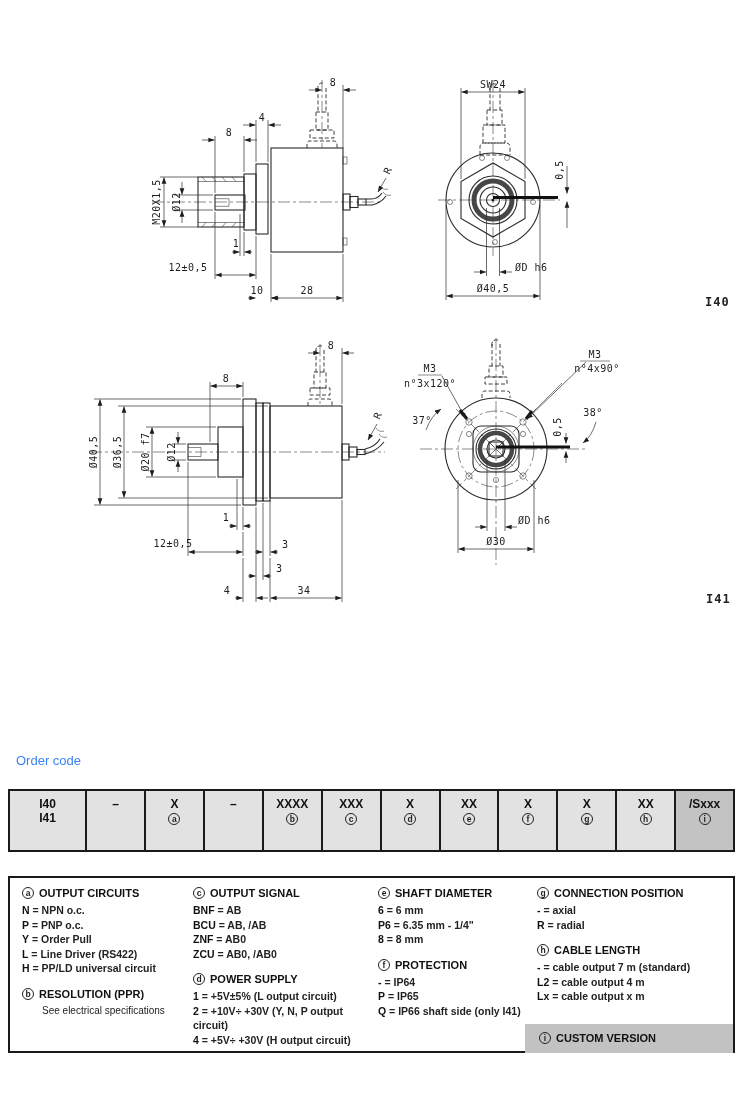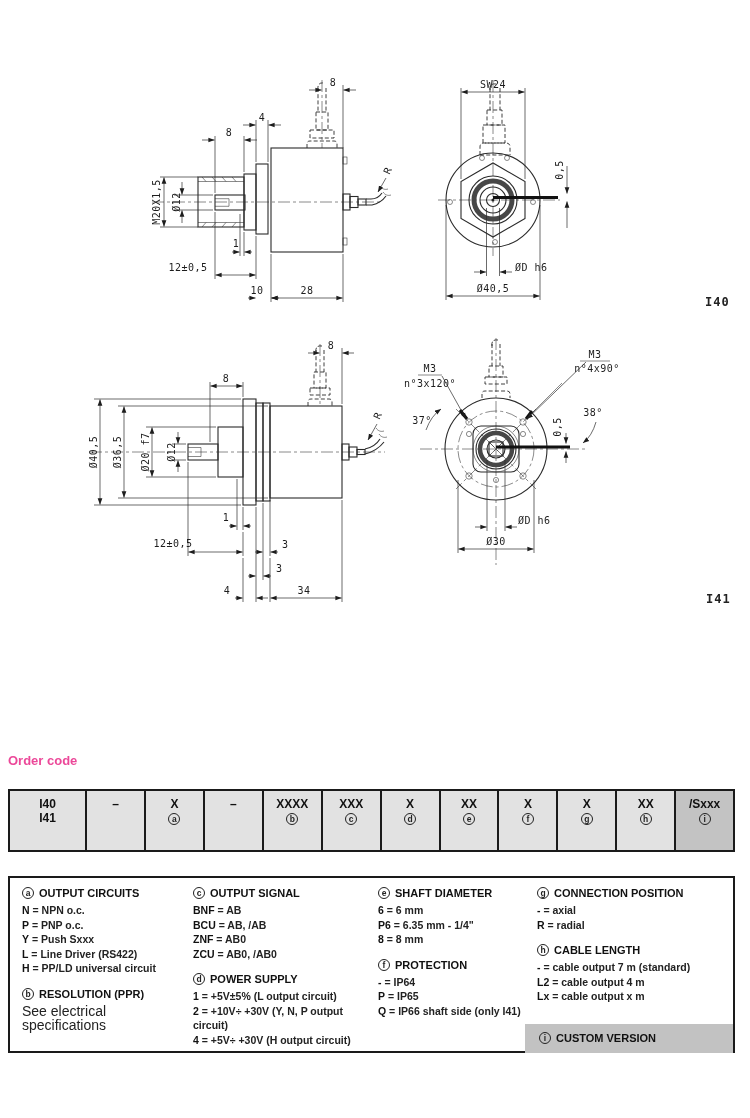--- a/index.html
+++ b/index.html
@@ -9,40 +9,40 @@
   svg .outline{fill:none;stroke:#2b2b2b;stroke-width:1.1;stroke-linejoin:miter;}
   svg .thin{fill:none;stroke:#2b2b2b;stroke-width:0.55;}
   svg .dim{fill:none;stroke:#2b2b2b;stroke-width:0.7;}
   svg .cl{fill:none;stroke:#2b2b2b;stroke-width:0.55;stroke-dasharray:12 3 3 3;}
   svg .ph{fill:none;stroke:#2b2b2b;stroke-width:0.9;stroke-dasharray:4 2.2;}
   svg .thick{fill:none;stroke:#111;stroke-width:2.8;}
   svg .bold-mark{fill:none;stroke:#111;stroke-width:3;}
   svg .darkring{fill:none;stroke:#474747;}
   svg text{font-family:"DejaVu Sans Mono","Liberation Mono",monospace;font-size:10px;fill:#1d1d1d;letter-spacing:0.5px;}
   .model-label{position:absolute;font-family:"DejaVu Sans Mono",monospace;font-size:12px;font-weight:bold;letter-spacing:1px;color:#222;}
-  .order-title{position:absolute;left:8px;top:753px;font-size:13px;font-weight:bold;color:#ec4899;}
+  .order-title{position:absolute;left:16px;top:753px;font-size:13px;font-weight:normal;color:#3b82f6;}
   .oc-table{position:absolute;left:8px;top:789px;width:727px;height:63px;display:flex;border:2.5px solid #1a1a1a;background:#fff;box-sizing:border-box;}
   .oc-cell{flex:1;border-right:2px solid #1a1a1a;background:#e2e2e2;display:flex;flex-direction:column;align-items:center;padding-top:6px;box-sizing:border-box;}
   .oc-cell:first-child{flex:1.32;}
   .oc-cell:last-child{border-right:none;}
   .oc-cell.dark{background:#c3c3c3;}
   .oc-l1{font-weight:bold;font-size:12px;line-height:14px;color:#111;}
   .circ{display:inline-flex;width:12px;height:12px;border:1px solid #222;border-radius:50%;font-size:8.5px;font-weight:bold;align-items:center;justify-content:center;color:#222;background:transparent;box-sizing:border-box;}
   .oc-sub{margin-top:2px;}
   .legend{position:absolute;left:8px;top:876px;width:727px;height:177px;border:2px solid #1a1a1a;box-sizing:border-box;display:flex;padding:9px 0 0 12px;background:#fff;}
   .leg-col{display:flex;flex-direction:column;}
   .leg-col:nth-child(1){width:171px;}
   .leg-col:nth-child(2){width:185px;}
   .leg-col:nth-child(3){width:159px;}
   .leg-col:nth-child(4){flex:1;}
   .leg-sec{margin-bottom:12px;}
   .leg-head{display:flex;align-items:center;gap:5px;font-size:11px;font-weight:bold;margin-bottom:4px;color:#111;}
   .leg-item{font-size:10.5px;line-height:14.5px;color:#222;font-weight:bold;}
   .leg-key{color:#111;}
-  .leg-note{font-size:14px;line-height:14.5px;color:#222;}
+  .leg-note{font-size:10px;line-height:14.5px;color:#222;margin-left:20px;}
   .leg-sec.custom{background:#c2c2c2;margin-left:-12px;padding:8px 8px 9px 14px;margin-top:8px;margin-bottom:0;}
   .leg-sec.custom .leg-head{margin-bottom:0;}
 </style>
 </head>
 <body>
 
 <div class="page">
 
   <svg class="draw" style="left:150px;top:60px" width="300" height="250" viewBox="0 0 300 250">
     <defs>
@@ -430,21 +430,21 @@
 
   <div class="legend">
       <div class="leg-col">
         <div class="leg-sec">
           <div class="leg-head">
             <span class="circ">a</span>
             <span>OUTPUT CIRCUITS</span>
           </div>
           <div class="leg-item"><b class="leg-key">N</b><span class="leg-eq"> = </span><span class="leg-val">NPN o.c.</span></div>
           <div class="leg-item"><b class="leg-key">P</b><span class="leg-eq"> = </span><span class="leg-val">PNP o.c.</span></div>
-          <div class="leg-item"><b class="leg-key">Y</b><span class="leg-eq"> = </span><span class="leg-val">Push Sxxx</span></div>
+          <div class="leg-item"><b class="leg-key">Y</b><span class="leg-eq"> = </span><span class="leg-val">Order Pull</span></div>
           <div class="leg-item"><b class="leg-key">L</b><span class="leg-eq"> = </span><span class="leg-val">Line Driver (RS422)</span></div>
           <div class="leg-item"><b class="leg-key">H</b><span class="leg-eq"> = </span><span class="leg-val">PP/LD universal circuit</span></div>
         </div>
         <div class="leg-sec">
           <div class="leg-head">
             <span class="circ">b</span>
             <span>RESOLUTION (PPR)</span>
           </div>
           <div class="leg-note">See electrical specifications</div>
         </div>

